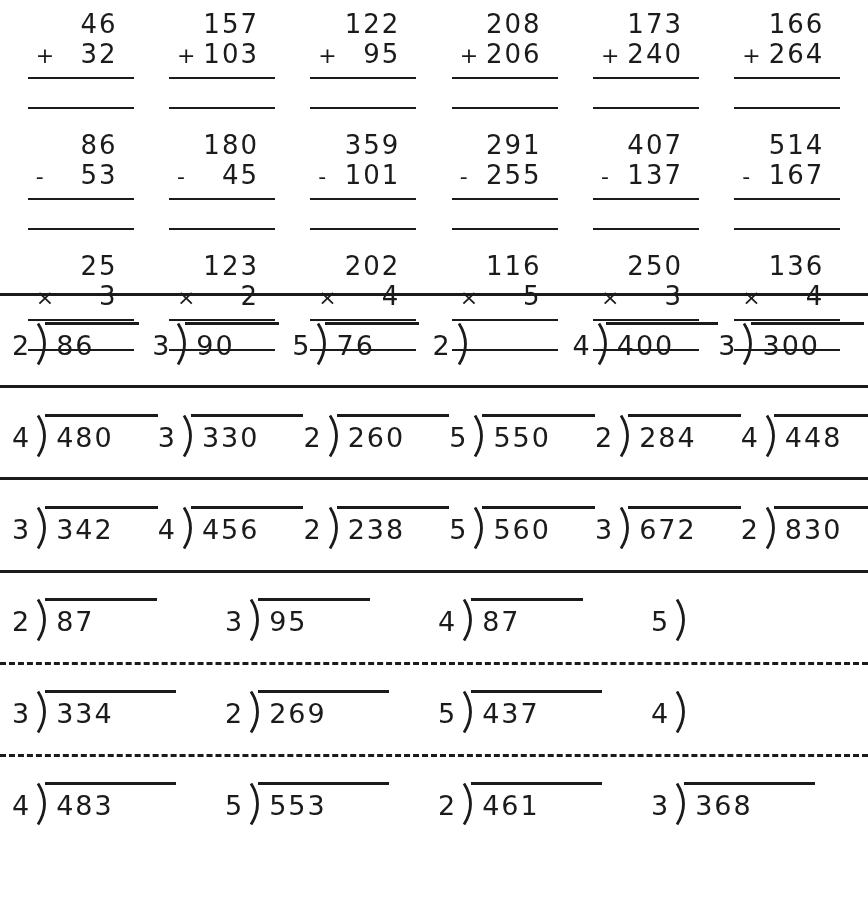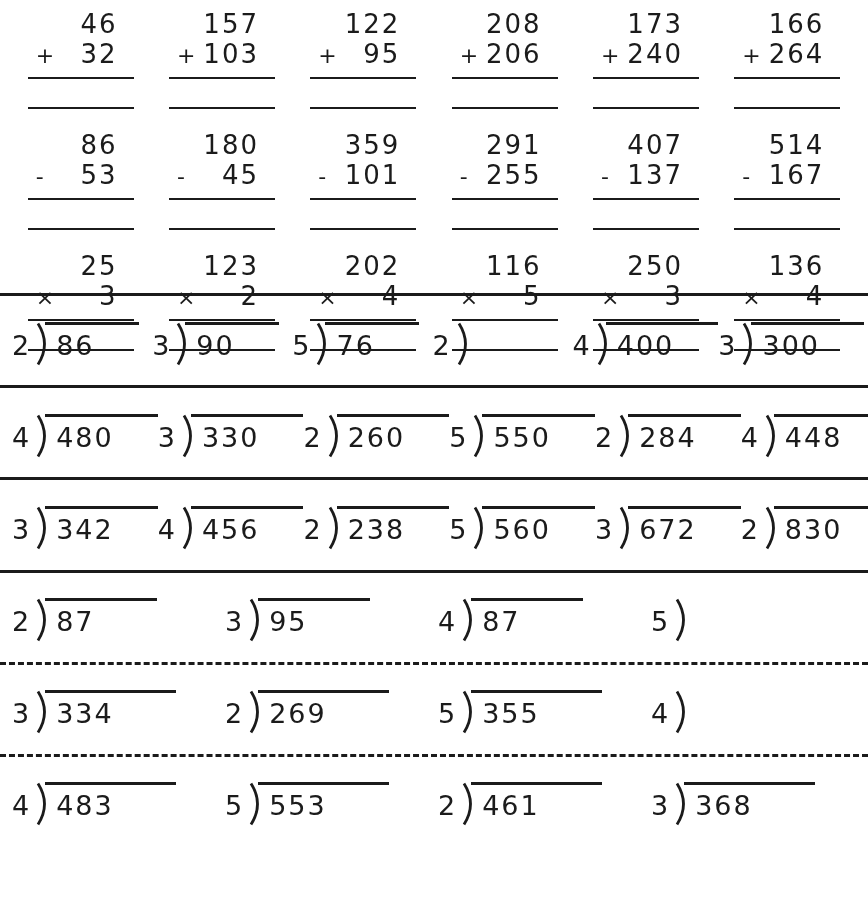--- a/index.html
+++ b/index.html
@@ -421,21 +421,21 @@
           <svg class="bracket" width="17" height="44" viewBox="0 0 17 44">
             <path d="M3 1.5 Q 16 22 3 42.5" fill="none" stroke-width="2.8" style="stroke: var(--ink);"></path>
           </svg>
           <span class="dvd">269</span>
         </div>
         <div class="div-problem">
           <span class="dvr">5</span>
           <svg class="bracket" width="17" height="44" viewBox="0 0 17 44">
             <path d="M3 1.5 Q 16 22 3 42.5" fill="none" stroke-width="2.8" style="stroke: var(--ink);"></path>
           </svg>
-          <span class="dvd">355</span>
+          <span class="dvd">437</span>
         </div>
         <div class="div-problem">
           <span class="dvr">4</span>
           <svg class="bracket" width="17" height="44" viewBox="0 0 17 44">
             <path d="M3 1.5 Q 16 22 3 42.5" fill="none" stroke-width="2.8" style="stroke: var(--ink);"></path>
           </svg>
         </div>
       </div>
       <div class="div-row cols4">
         <div class="div-problem">

